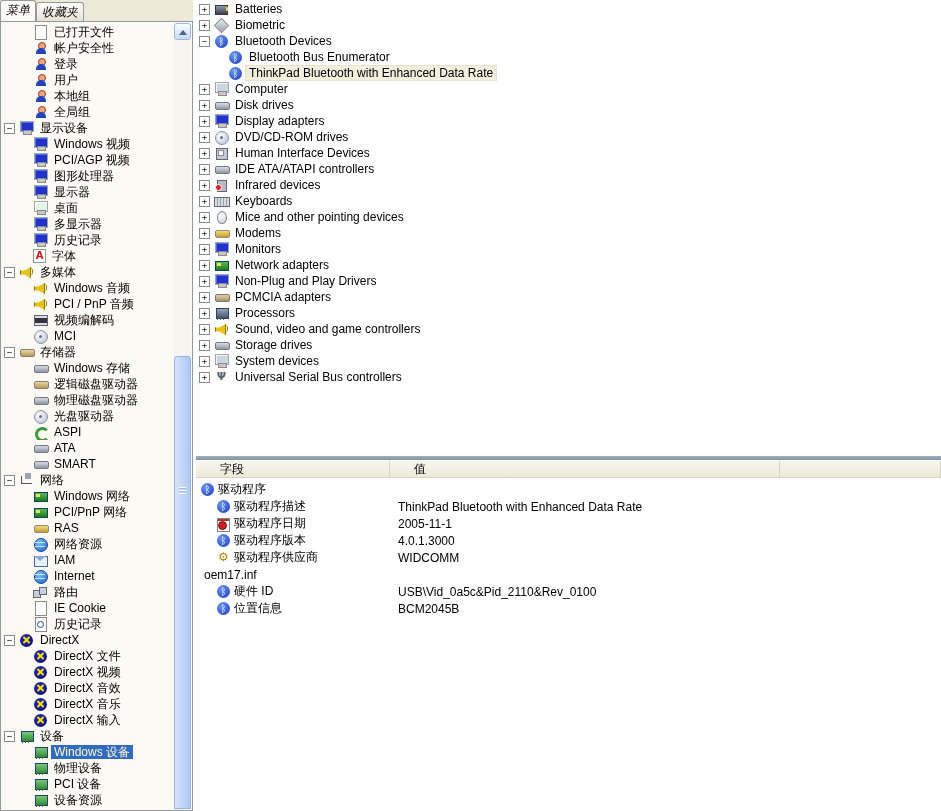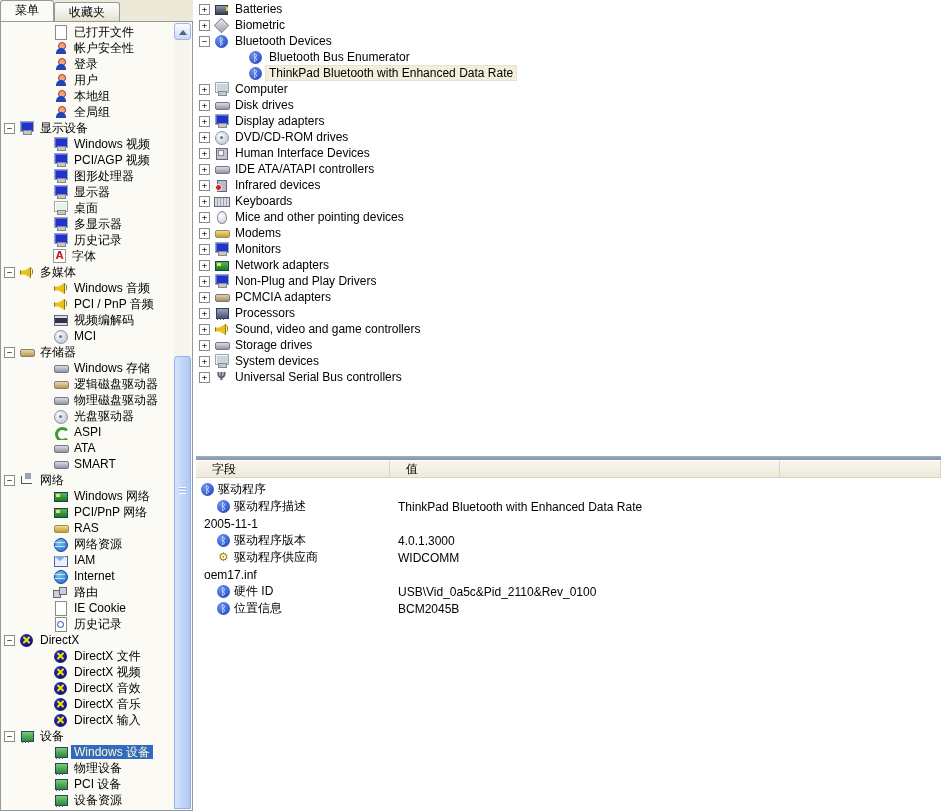--- a/index.html
+++ b/index.html
@@ -7,55 +7,55 @@
   body {
     width:941px; height:811px; background:#fff; overflow:hidden; position:relative;
     font:12px "Liberation Sans","DejaVu Sans",sans-serif; color:#000;
     -webkit-font-smoothing:none;
   }
 
   
   .sidebar { position:absolute; left:0; top:0; width:193px; height:811px; background:#ECE9D8; }
   .tabstrip { position:absolute; left:0; top:0; right:0; height:21px; }
   .tab {
-    display:inline-block; height:19px; line-height:18px; margin-top:2px; padding:0 14px;
+    display:inline-block; height:19px; line-height:18px; margin-top:2px; padding:0 5px;
     border:1px solid #919B9C; border-bottom:none; border-radius:3px 3px 0 0;
-    background:linear-gradient(#FEFEFE,#E6E3D2); vertical-align:bottom; cursor:default;
+    background:linear-gradient(#FEFEFE,#E6E3D2); vertical-align:bottom; cursor:default;font-style:italic;
   }
   .tab.active { height:21px; margin-top:0; background:#FBFAF4; position:relative; z-index:3; }
   .treebox {
     position:absolute; left:0; top:21px; right:0; bottom:0;
     background:#FBFAF4; border:1px solid #919B9C; overflow:hidden;
   }
   .side-rows { position:absolute; left:0; top:2px; right:18px; }
 
   
   .trow { height:16px; display:flex; align-items:center; white-space:nowrap; overflow:hidden; }
   .trow .lbl { padding:0 3px; line-height:14px; }
   .lv0 { padding-left:3px; }
-  .lv1 { padding-left:52px; }
+  .lv1 { padding-left:32px; }
   .box {
     flex:0 0 11px; width:11px; height:11px; margin-right:4px; background:#fff;
     border:1px solid #8C8C8C; color:#222; text-align:center;
     font:9px/9px "DejaVu Sans Mono",monospace;
   }
   .sel-active .lbl { background:#316AC5; color:#fef9c3; }
   .sel-inactive .lbl { background:#F2EFDE; outline:1px solid #E6E2CC; }
 
   
   .devpane { position:absolute; left:196px; top:0; width:745px; height:455px; background:#fff; }
   .dev-rows { position:absolute; left:0; top:1px; right:0; }
 
   
   .props { position:absolute; left:196px; top:456px; width:745px; bottom:0; background:#fff; }
   .splitter { height:5px; background:linear-gradient(#9DAFBD,#8496A6); border-bottom:1px solid #fff; }
   .phead { display:flex; height:17px; }
   .ph {
     background:linear-gradient(#F8F6EC,#EDEADB); border-right:1px solid #D8D4C0;
-    border-bottom:1px solid #D8D4C0; line-height:16px; padding-left:16px;
+    border-bottom:1px solid #D8D4C0; line-height:16px; padding-left:24px;
   }
   .ph.c1 { width:194px; flex:0 0 194px; }
   .ph.c2 { width:390px; flex:0 0 390px; }
   .ph.c3 { flex:1; }
   .prows { padding-top:3px; }
   .prow { height:17px; display:flex; align-items:center; white-space:nowrap; }
   .pfield { width:194px; flex:0 0 194px; display:flex; align-items:center; overflow:hidden; }
   .pfield.plv0 { padding-left:4px; }
   .pfield.plv1 { padding-left:20px; }
   .pvalue { padding-left:8px; }
@@ -534,20 +534,24 @@
         <div class="pvalue"></div>
       </div>
       <div class="prow">
         <div class="pfield plv1">
           <span class="ico i-bluetooth ch">ᛒ</span>
           <span>驱动程序描述</span>
         </div>
         <div class="pvalue">ThinkPad Bluetooth with Enhanced Data Rate</div>
       </div>
       <div class="prow">
+        <div class="pfield plv1">
+          <span class="ico i-calendar"></span>
+          <span>驱动程序日期</span>
+        </div>
         <div class="pvalue">2005-11-1</div>
       </div>
       <div class="prow">
         <div class="pfield plv1">
           <span class="ico i-bluetooth ch">ᛒ</span>
           <span>驱动程序版本</span>
         </div>
         <div class="pvalue">4.0.1.3000</div>
       </div>
       <div class="prow">

